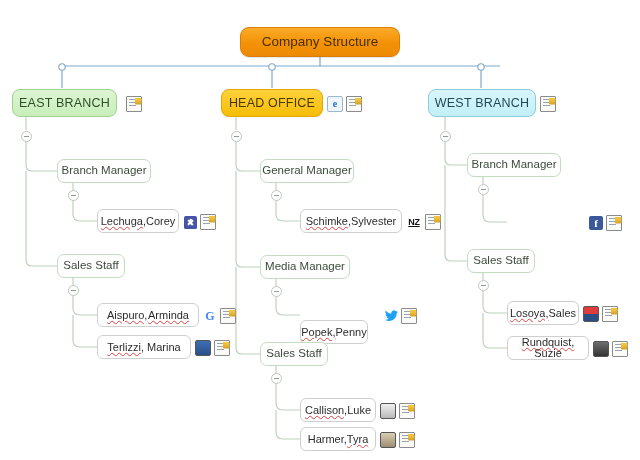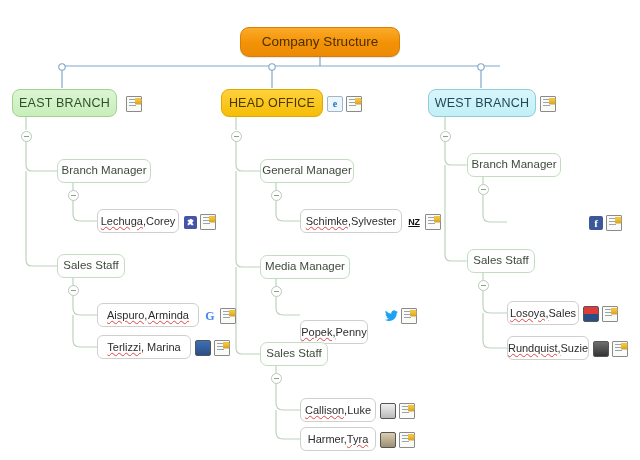--- a/index.html
+++ b/index.html
@@ -377,21 +377,21 @@
   <div class="node person" style="left:507px;top:301px;width:72px;">
     <span class="ln">Losoya,</span>
     <span style="width:3px"></span>
     <span class="sp">Sales</span>
   </div>
   <div class="icons" style="left:583px;top:306px;">
     <span class="ic ic-photo c"></span>
     <span class="ic ic-note"></span>
   </div>
 
-  <div class="node person" style="left:507px;top:336px;width:82px;">
+  <div class="node person" style="left:507px;top:336px;width:82px;flex-direction:column;">
     <span class="ln">Rundquist,</span>
     <span style="width:3px"></span>
     <span class="sp">Suzie</span>
   </div>
   <div class="icons" style="left:593px;top:341px;">
     <span class="ic ic-photo f"></span>
     <span class="ic ic-note"></span>
   </div>
 
 </div>

